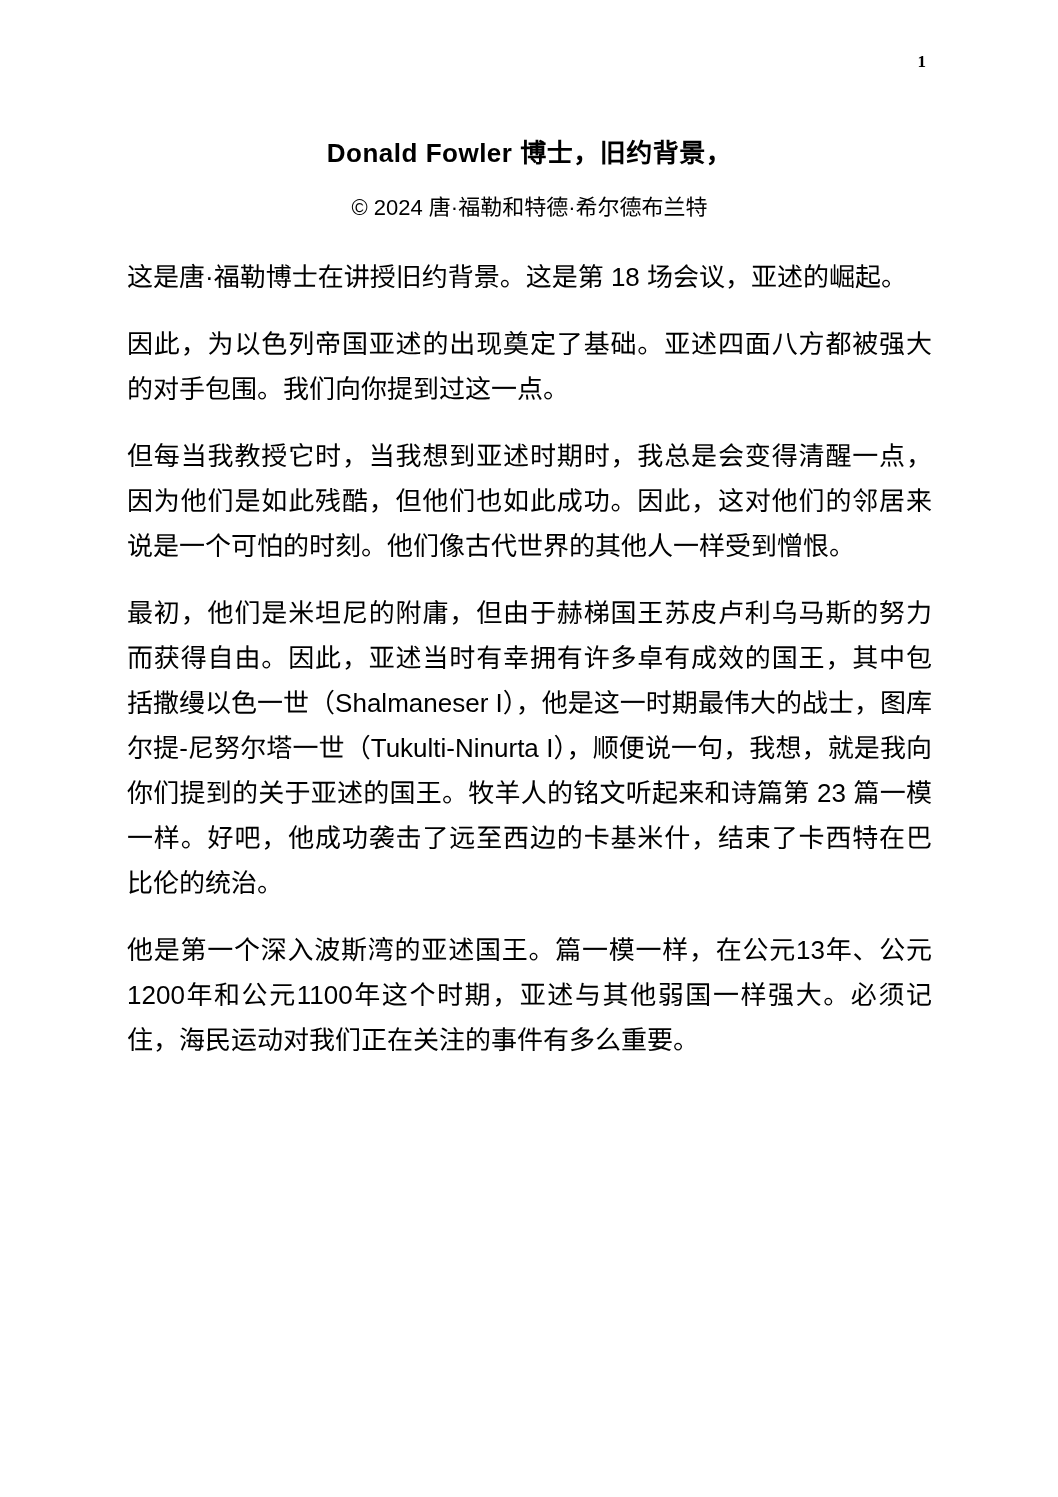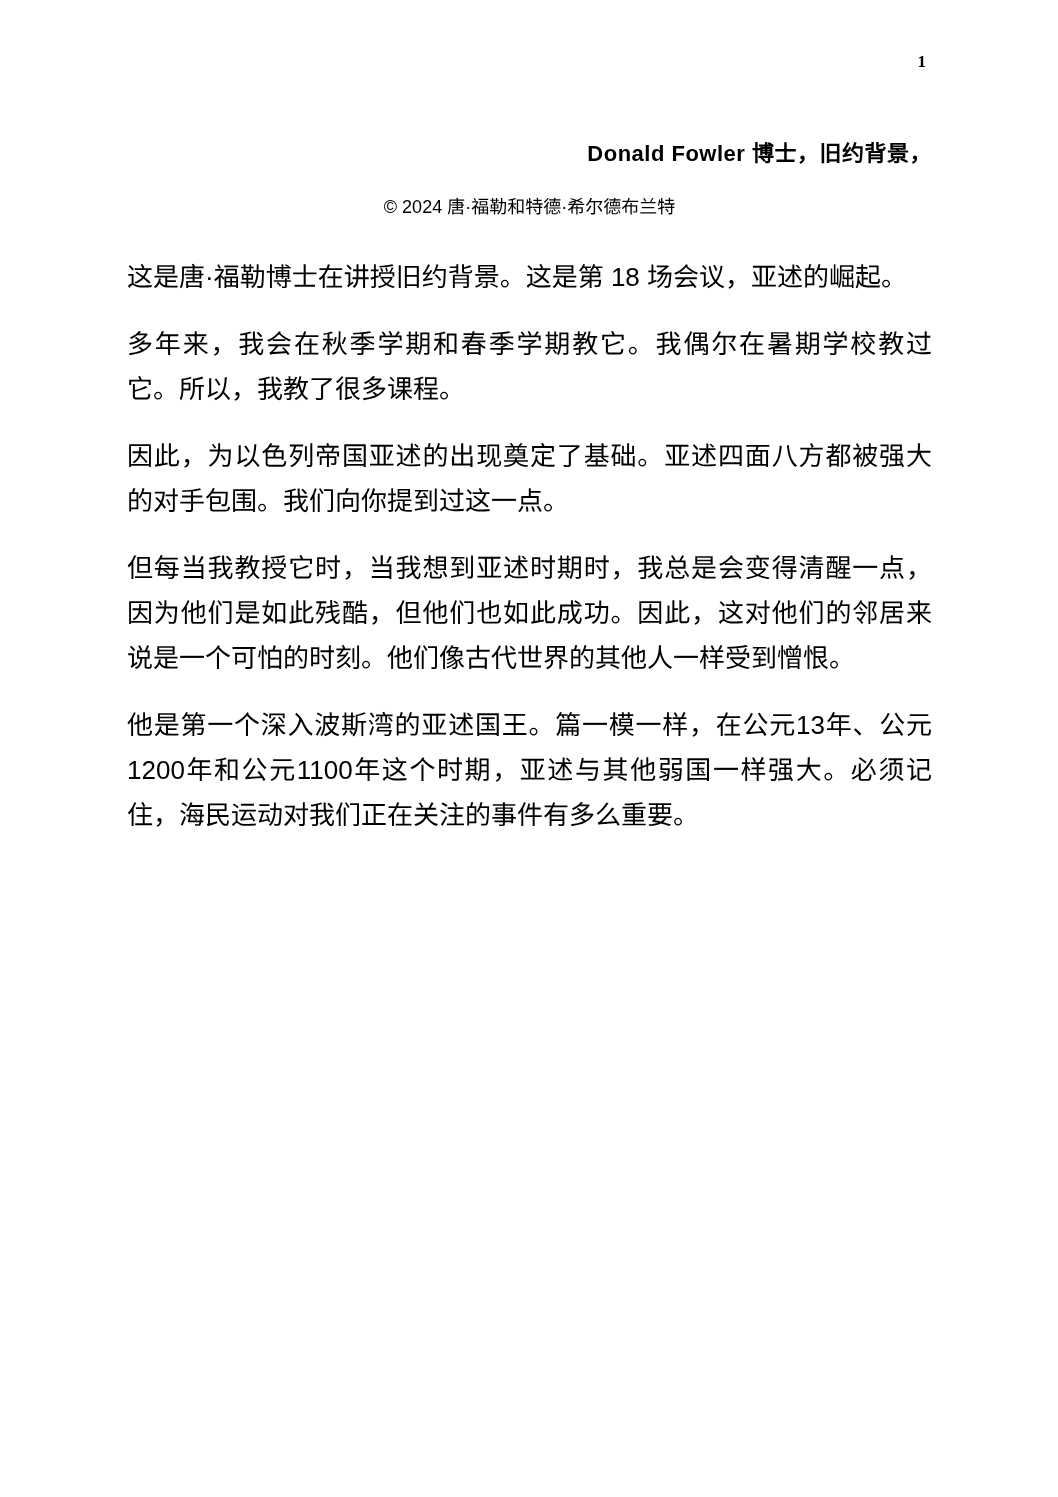--- a/index.html
+++ b/index.html
@@ -24,30 +24,30 @@
     font-weight: bold;
     font-size: 17px;
     line-height: 20px;
     padding-right: 6px;
   }
   .title-block {
     margin-top: 50px;
   }
   .title-line {
     margin: 0;
-    text-align: right;
-    font-size: 22px;
+    text-align: center;
+    font-size: 26px;
     font-weight: 700;
     line-height: 63px;
     letter-spacing: 0.5px;
   }
   .copyright-line {
     margin: 0 0 25px 0;
     text-align: center;
-    font-size: 18px;
+    font-size: 22px;
     font-weight: 400;
     line-height: 45px;
   }
   .doc-body p {
     margin: 0 0 22px 0;
     font-size: 26px;
     line-height: 45px;
     text-align: justify;
     text-justify: inter-ideograph;
     word-break: break-word;
@@ -60,19 +60,19 @@
 
   <div class="page-number">1</div>
 
   <div class="title-block">
     <h1 class="title-line">Donald Fowler 博士，旧约背景，</h1>
     <p class="copyright-line">© 2024 唐·福勒和特德·希尔德布兰特</p>
   </div>
 
   <div class="doc-body">
     <p>这是唐·福勒博士在讲授旧约背景。这是第 18 场会议，亚述的崛起。</p>
-    <p>多年来，我会在秋季学期和春季学期教它。我偶尔在暑期学校教过它。所以，我教了很多课程。</p>
     <p>因此，为以色列帝国亚述的出现奠定了基础。亚述四面八方都被强大的对手包围。我们向你提到过这一点。</p>
     <p>但每当我教授它时，当我想到亚述时期时，我总是会变得清醒一点，因为他们是如此残酷，但他们也如此成功。因此，这对他们的邻居来说是一个可怕的时刻。他们像古代世界的其他人一样受到憎恨。</p>
+    <p>最初，他们是米坦尼的附庸，但由于赫梯国王苏皮卢利乌马斯的努力而获得自由。因此，亚述当时有幸拥有许多卓有成效的国王，其中包括撒缦以色一世（Shalmaneser I），他是这一时期最伟大的战士，图库尔提-尼努尔塔一世（Tukulti-Ninurta I），顺便说一句，我想，就是我向你们提到的关于亚述的国王。牧羊人的铭文听起来和诗篇第 23 篇一模一样。好吧，他成功袭击了远至西边的卡基米什，结束了卡西特在巴比伦的统治。</p>
     <p>他是第一个深入波斯湾的亚述国王。篇一模一样，在公元13年、公元1200年和公元1100年这个时期，亚述与其他弱国一样强大。必须记住，海民运动对我们正在关注的事件有多么重要。</p>
   </div>
 
 </div>
 
 </body></html>

